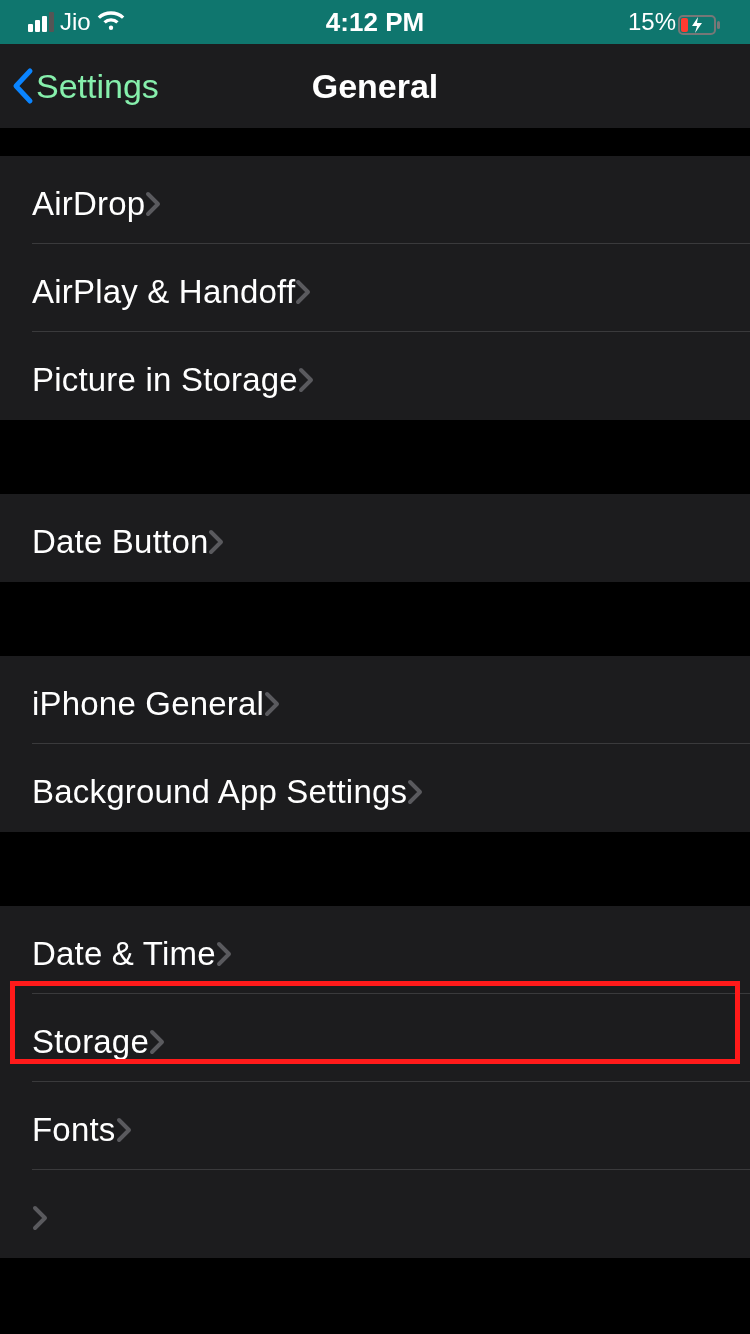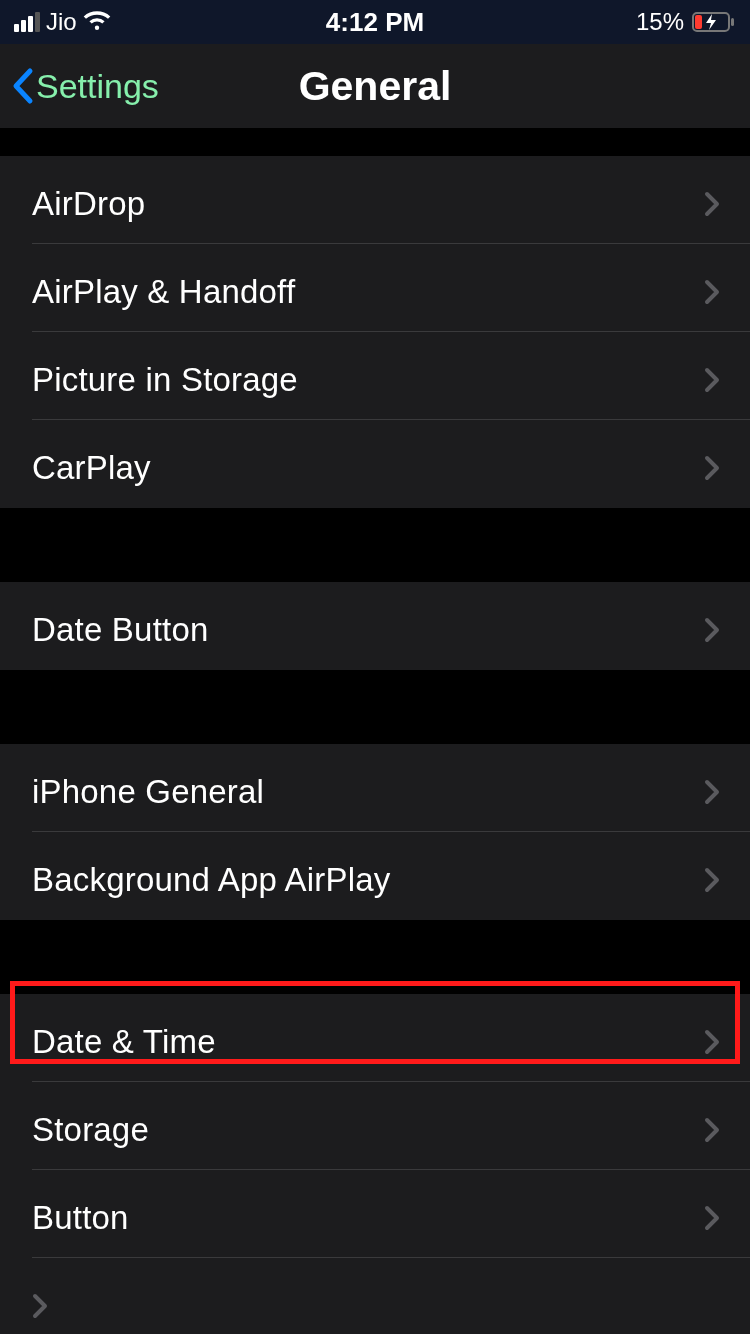--- a/index.html
+++ b/index.html
@@ -15,33 +15,33 @@
       background: #000;
       color: #fff;
       overflow: hidden;
       position: relative;
     }
     .status-bar {
       height: 44px;
       display: flex;
       align-items: center;
       justify-content: space-between;
-      padding: 0 14px;
-      background: #0f172a;
+      padding: 0 28px;
+      background: #0f766e;
       font-size: 24px;
     }
     .status-left {
       display: flex;
       align-items: center;
       gap: 6px;
     }
     .status-right {
       display: flex;
-      align-items: center;
-      gap: 8px;
+      align-items: flex-end;
+      gap: 2px;
     }
     .signal-bars {
       display: flex;
       align-items: flex-end;
       gap: 2px;
       height: 20px;
     }
     .signal-bars span {
       width: 5px;
       background: #fff;
@@ -82,37 +82,36 @@
       gap: 2px;
       color: #86efac;
       font-size: 34px;
       font-weight: 400;
     }
     .back-chevron svg { display:block; }
     .nav-title {
       position: absolute;
       left: 50%;
       transform: translateX(-50%);
-      font-size: 41px;
+      font-size: 34px;
       font-weight: 600;
       color: #fff;
     }
     .section-gap {
       background: #000;
     }
     .gap-small { height: 28px; }
     .gap-large { height: 74px; }
     .group {
       background: #1c1c1e;
     }
     .row {
       height: 88px;
       display: flex;
       align-items: center;
-      justify-content: space-between;
       padding: 8px 30px 0 32px;
       position: relative;
     }
     .row-label {
       font-size: 33px;
       font-weight: 400;
       color: #fff;
       letter-spacing: 0.2px;
     }
     .row-chevron svg { display:block; }
@@ -199,28 +198,20 @@
       </span>
   </div>
   <div class="row">
     <span class="row-label">Picture in Storage</span>
     <span class="row-chevron">
         <svg width="16" height="26" viewBox="0 0 16 26">
           <path d="M3 3 L13 13 L3 23" stroke="#5a5a5e" stroke-width="4" fill="none" stroke-linecap="round" stroke-linejoin="round"></path>
         </svg>
       </span>
   </div>
-  <div class="row">
-    <span class="row-label">CarPlay</span>
-    <span class="row-chevron">
-        <svg width="16" height="26" viewBox="0 0 16 26">
-          <path d="M3 3 L13 13 L3 23" stroke="#5a5a5e" stroke-width="4" fill="none" stroke-linecap="round" stroke-linejoin="round"></path>
-        </svg>
-      </span>
-  </div>
 </div>
 
 <div class="section-gap gap-large"></div>
 
 <div class="group">
   <div class="row">
     <span class="row-label">Date Button</span>
     <span class="row-chevron">
         <svg width="16" height="26" viewBox="0 0 16 26">
           <path d="M3 3 L13 13 L3 23" stroke="#5a5a5e" stroke-width="4" fill="none" stroke-linecap="round" stroke-linejoin="round"></path>
@@ -234,21 +225,21 @@
 <div class="group">
   <div class="row">
     <span class="row-label">iPhone General</span>
     <span class="row-chevron">
         <svg width="16" height="26" viewBox="0 0 16 26">
           <path d="M3 3 L13 13 L3 23" stroke="#5a5a5e" stroke-width="4" fill="none" stroke-linecap="round" stroke-linejoin="round"></path>
         </svg>
       </span>
   </div>
   <div class="row">
-    <span class="row-label">Background App AirPlay</span>
+    <span class="row-label">Background App Settings</span>
     <span class="row-chevron">
         <svg width="16" height="26" viewBox="0 0 16 26">
           <path d="M3 3 L13 13 L3 23" stroke="#5a5a5e" stroke-width="4" fill="none" stroke-linecap="round" stroke-linejoin="round"></path>
         </svg>
       </span>
   </div>
 </div>
 
 <div class="section-gap gap-large"></div>
 
@@ -263,21 +254,21 @@
   </div>
   <div class="row">
     <span class="row-label">Storage</span>
     <span class="row-chevron">
         <svg width="16" height="26" viewBox="0 0 16 26">
           <path d="M3 3 L13 13 L3 23" stroke="#5a5a5e" stroke-width="4" fill="none" stroke-linecap="round" stroke-linejoin="round"></path>
         </svg>
       </span>
   </div>
   <div class="row">
-    <span class="row-label">Button</span>
+    <span class="row-label">Fonts</span>
     <span class="row-chevron">
         <svg width="16" height="26" viewBox="0 0 16 26">
           <path d="M3 3 L13 13 L3 23" stroke="#5a5a5e" stroke-width="4" fill="none" stroke-linecap="round" stroke-linejoin="round"></path>
         </svg>
       </span>
   </div>
   <div class="row">
     <span class="row-chevron">
         <svg width="16" height="26" viewBox="0 0 16 26">
           <path d="M3 3 L13 13 L3 23" stroke="#5a5a5e" stroke-width="4" fill="none" stroke-linecap="round" stroke-linejoin="round"></path>

